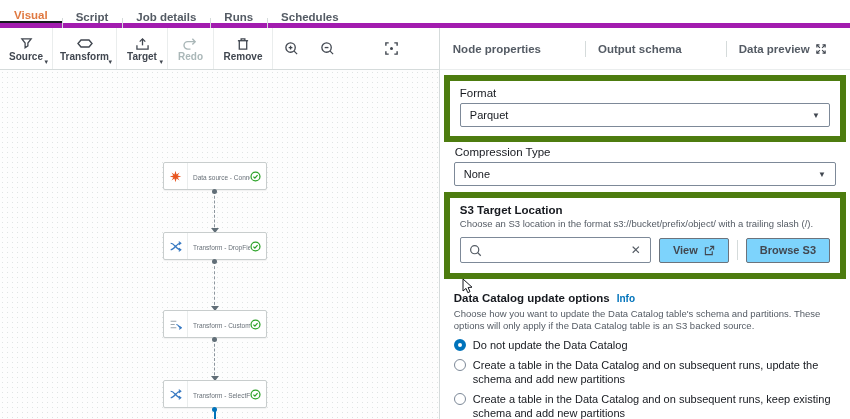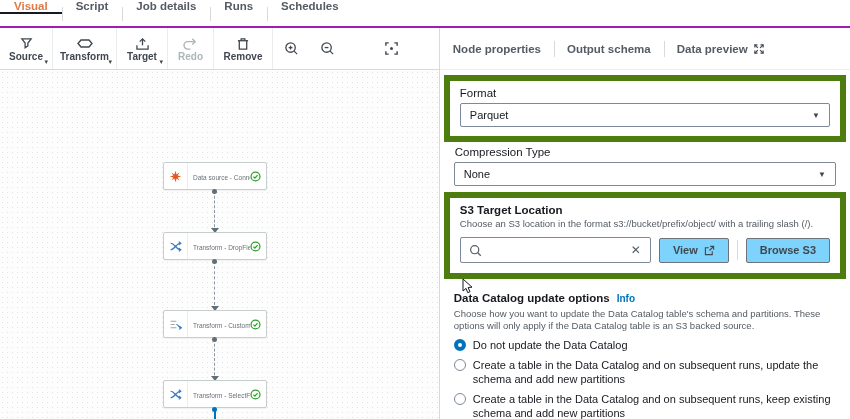--- a/index.html
+++ b/index.html
@@ -1,21 +1,21 @@
 <!DOCTYPE html>
 <html><head>
 <meta charset="utf-8">
 <style>
   * { margin:0; padding:0; box-sizing:border-box; }
   html,body { width:850px; height:419px; }
   body { font-family:"Liberation Sans","DejaVu Sans",sans-serif; background:#fff; color:#16191f; overflow:hidden; }
   .app { position:relative; width:850px; height:419px; background:#fff; }
 
   
-  .header { display:flex; align-items:flex-start; height:28px; border-bottom:2px solid #a21caf; background:#fff; }
+  .header { display:flex; align-items:flex-end; height:28px; border-bottom:5px solid #a21caf; background:#fff; }
   .htab { display:flex; align-items:center; padding:0 14px; font-size:11.5px; font-weight:bold; color:#545b64; position:relative; cursor:pointer; }
   .htab + .htab::before { content:""; position:absolute; left:0; top:7px; height:14px; width:1px; background:#d5dbdb; }
   .htab.active { color:#e07941; border-bottom:2px solid #16191f; }
 
   .body { display:flex; height:391px; }
 
   
   .left { width:504px; border-right:1px solid #d5dbdb; display:flex; flex-direction:column; }
   .toolbar { height:42px; display:flex; border-bottom:1px solid #d5dbdb; background:#fff; }
   .tbtn { display:flex; flex-direction:column; align-items:center; justify-content:center; gap:1px; border-right:1px solid #eaeded; position:relative; cursor:pointer; background:#fff; border-top:none; border-bottom:none; border-left:none; }
@@ -37,21 +37,21 @@
   .node-check { width:16px; display:flex; align-items:center; justify-content:flex-start; }
 
   .conn { position:absolute; left:214px; width:1px; border-left:1.5px dashed #8d969e; }
   .conn .dot { position:absolute; left:-3.5px; top:-2px; width:5px; height:5px; border-radius:50%; background:#616e77; }
   .conn .arrow { position:absolute; left:-4px; bottom:-1px; width:0; height:0; border-left:4px solid transparent; border-right:4px solid transparent; border-top:5px solid #616e77; }
   .conn.blue { border-left:2px solid #0073bb; }
   .conn.blue .dot { background:#0073bb; left:-4px; }
 
   
   .right { flex:1; display:flex; flex-direction:column; background:#fff; }
-  .ptabs { height:42px; display:flex; align-items:stretch; border-bottom:1px solid #eaeded; }
+  .ptabs { height:42px; display:flex; align-items:stretch; border-bottom:1px solid #eaeded;gap:31px; }
   .ptab { display:flex; align-items:center; gap:5px; padding:0 13px; font-size:11.5px; font-weight:bold; color:#545b64; position:relative; cursor:pointer; }
   .ptab + .ptab::before { content:""; position:absolute; left:0; top:13px; height:16px; width:1px; background:#d5dbdb; }
   .ptab.active { color:#e07941; border-bottom:3px solid #414750; }
 
   .pcontent { flex:1; padding:5px 0 0 0; overflow:hidden; }
   .redbox { border:6px solid #4d7c0f; margin:0 4px 0 4px; padding:6px 10px 9px 10px; }
   .flabel { font-size:11.5px; color:#16191f; }
   .sel { margin-top:4px; height:24px; border:1px solid #7d8998; border-radius:2px; display:flex; align-items:center; justify-content:space-between; padding:0 9px; font-size:11px; color:#16191f; background:#fff; cursor:pointer; }
   .sel .selcaret { font-size:8px; color:#414750; }
   .plain-field { margin:4px 14px 0 14px; }

